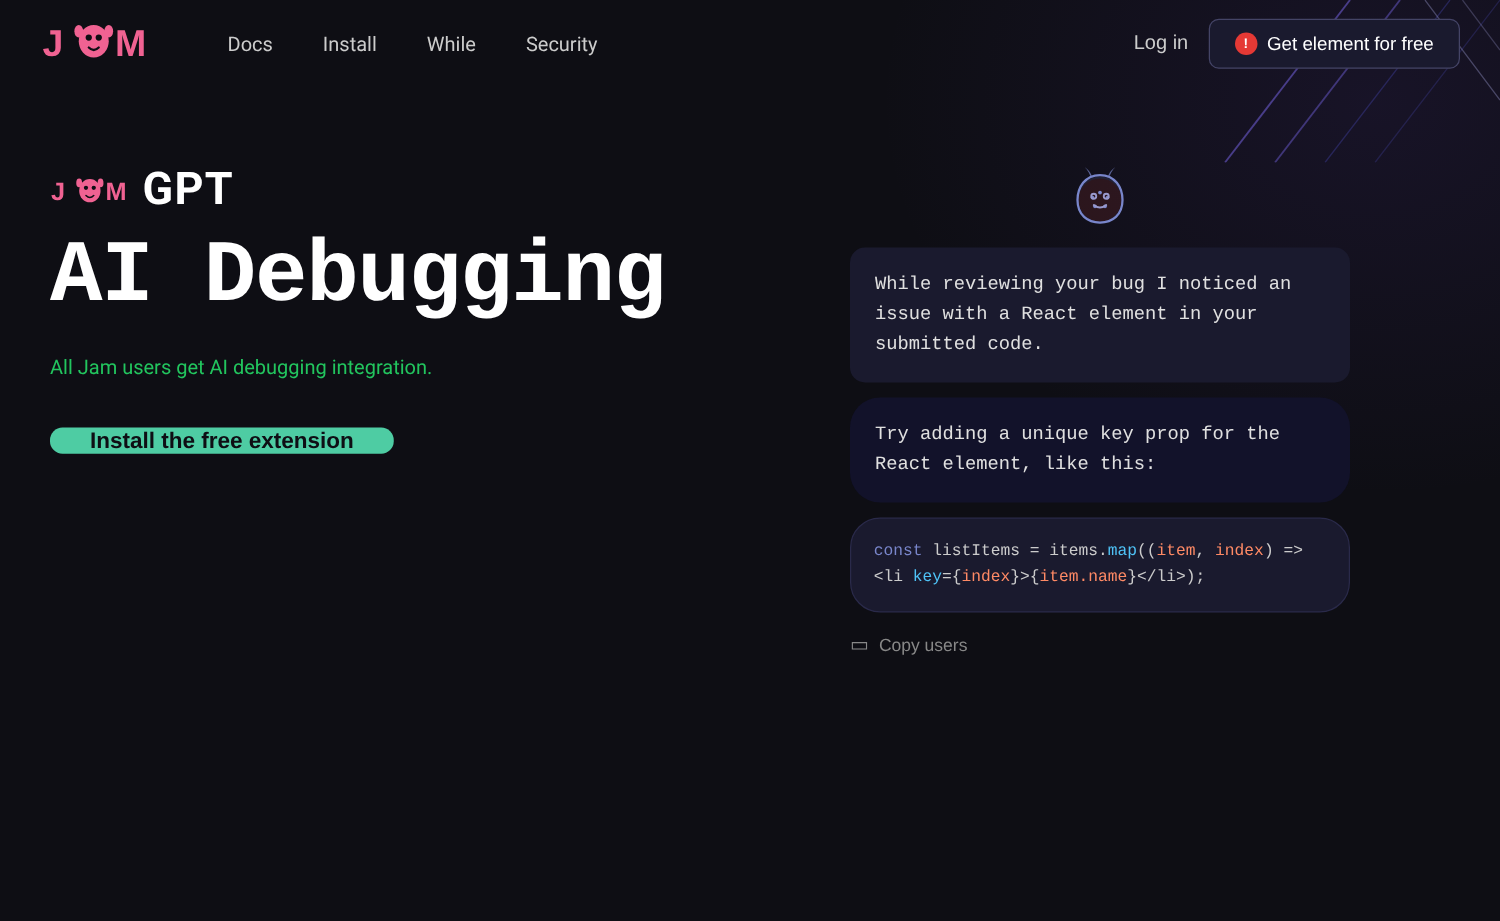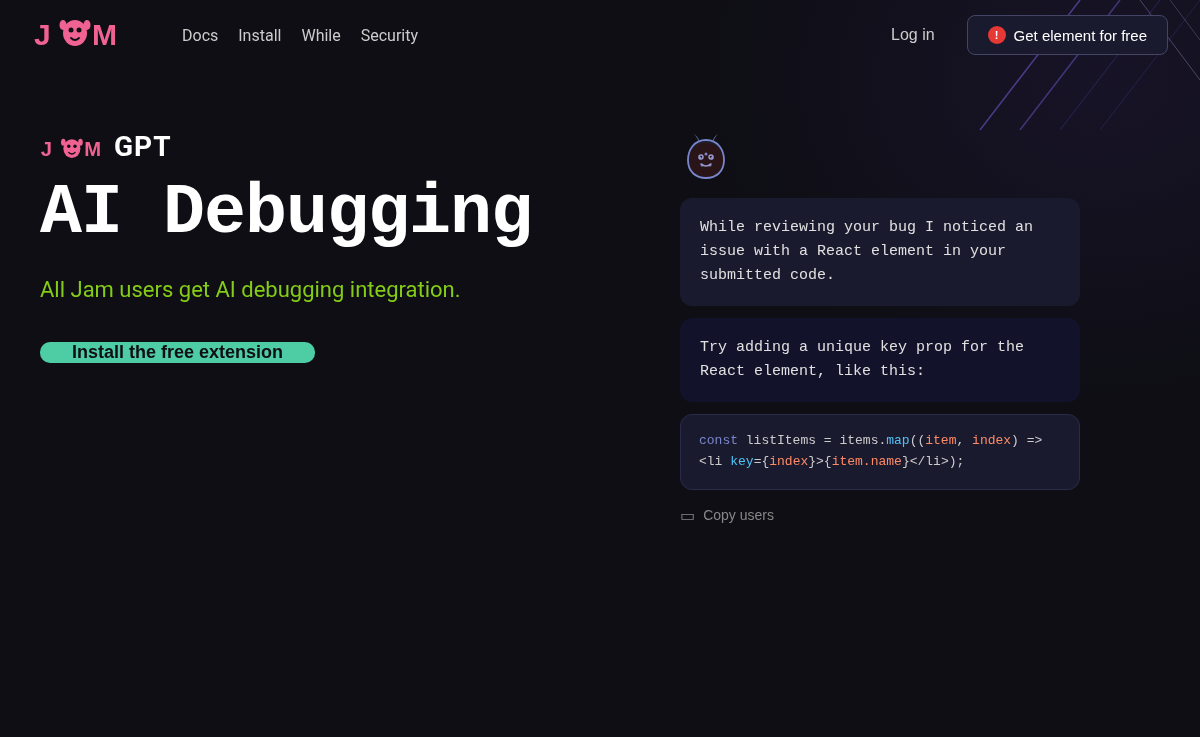--- a/index.html
+++ b/index.html
@@ -34,36 +34,35 @@
     .logo-text {
       font-size: 32px;
       font-weight: 900;
       letter-spacing: 2px;
       color: #f06292;
       font-family: 'Arial Black', sans-serif;
     }
 
     .nav-links {
       display: flex;
-      gap: 20px;
+      gap: 40px;
       align-items: center;
       flex: 1;
     }
 
     .nav-link {
       color: #cccccc;
       font-size: 16px;
       text-decoration: none;
       cursor: pointer;
     }
 
     .nav-actions {
       display: flex;
       align-items: center;
-      gap: 16px;
       margin-left: auto;
     }
 
     .btn-login {
       background: transparent;
       border: none;
       color: #cccccc;
       font-size: 16px;
       cursor: pointer;
       padding: 8px 16px;
@@ -110,39 +109,39 @@
     }
 
     .hero-brand {
       display: flex;
       align-items: center;
       gap: 4px;
       margin-bottom: 16px;
     }
 
     .gpt-text {
-      font-size: 28px;
+      font-size: 36px;
       font-weight: 700;
       color: #ffffff;
       letter-spacing: 1px;
     }
 
     .hero-title {
       font-size: 70px;
       font-weight: 900;
       line-height: 1.0;
       color: #ffffff;
       font-family: 'Courier New', Courier, monospace;
       margin-bottom: 24px;
       letter-spacing: -1px;
     }
 
     .hero-subtitle {
-      font-size: 22px;
-      color: #84cc16;
+      font-size: 16px;
+      color: #22c55e;
       line-height: 1.5;
       margin-bottom: 36px;
     }
 
     .btn-install {
       background: #4ecca3;
       color: #0e0e14;
       border: none;
       font-size: 18px;
       font-weight: 700;
@@ -150,45 +149,46 @@
       border-radius: 10px;
       cursor: pointer;
       display: inline-block;
     }
 
     
     .hero-right {
       flex: 0 0 400px;
       display: flex;
       flex-direction: column;
-      align-items: flex-start;
+      align-items: center;
       gap: 12px;
       padding-top: 0;
     }
 
     .chat-bubble {
       background: #1a1a2e;
       border-radius: 12px;
       padding: 18px 20px;
       width: 100%;
       font-size: 15px;
       line-height: 1.6;
       color: #e0e0e0;
       font-family: 'Courier New', Courier, monospace;
       font-weight: 500;
     }
 
     .chat-bubble.dark {
       background: #12122a;
+      border-radius: 24px;
     }
 
     .code-block {
       background: #1a1a2e;
       border: 1px solid #2a2a4a;
-      border-radius: 12px;
+      border-radius: 24px;
       padding: 16px 18px;
       width: 100%;
       font-family: 'Courier New', Courier, monospace;
       font-size: 13px;
       color: #cccccc;
       line-height: 1.6;
     }
 
     .code-keyword {
       color: #7986cb;

